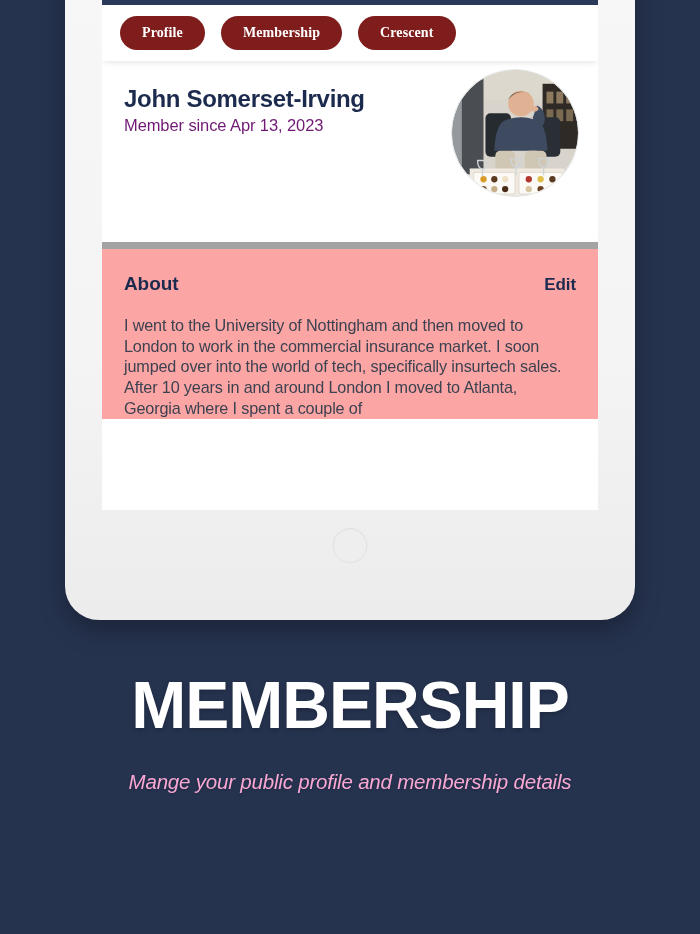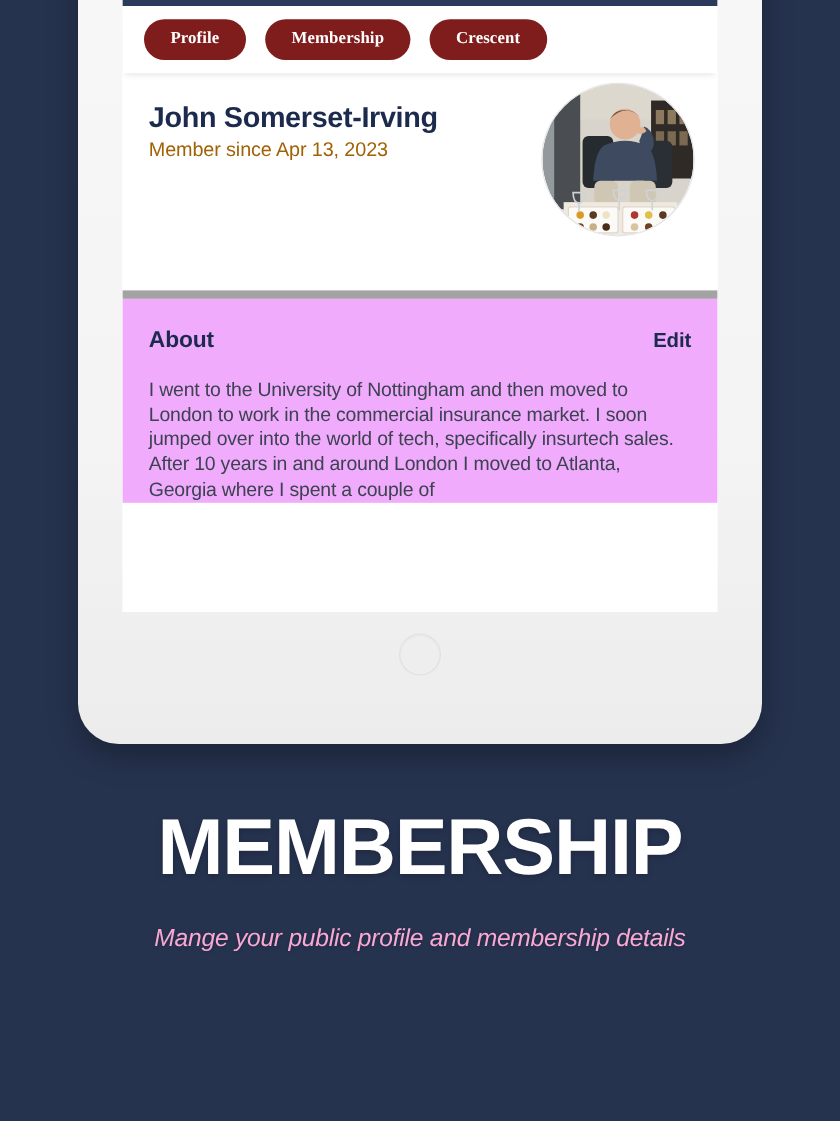--- a/index.html
+++ b/index.html
@@ -95,41 +95,41 @@
 
   .profile-name {
     color: #1c2a4e;
     font-size: 24px;
     font-weight: bold;
     letter-spacing: -0.3px;
     line-height: 1.15;
   }
 
   .profile-since {
-    color: #a16207;
+    color: #701a75;
     font-size: 16.5px;
     margin-top: 3px;
     letter-spacing: -0.1px;
   }
 
   .avatar {
     position: absolute;
     right: 19px;
     top: 8px;
     width: 128px;
     height: 128px;
     border-radius: 50%;
     overflow: hidden;
     border: 1px solid #e2e4e8;
   }
   .avatar svg { display: block; width: 100%; height: 100%; }
 
   
   .about-section {
-    background: #f0abfc;
+    background: #fca5a5;
     padding: 24px 22px 0 22px;
   }
 
   .about-row {
     display: flex;
     align-items: baseline;
     justify-content: space-between;
     margin-bottom: 20px;
   }
 

